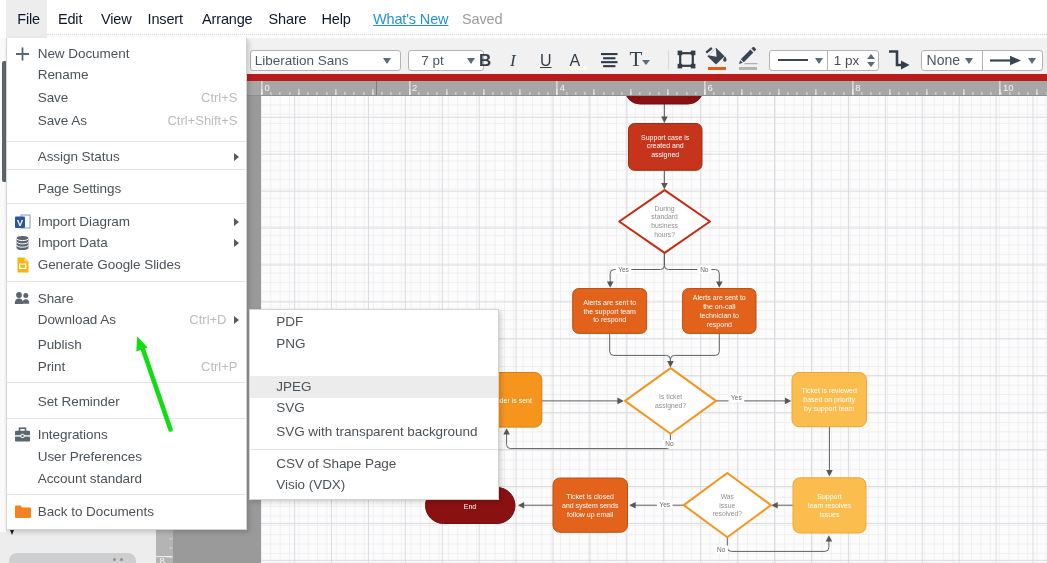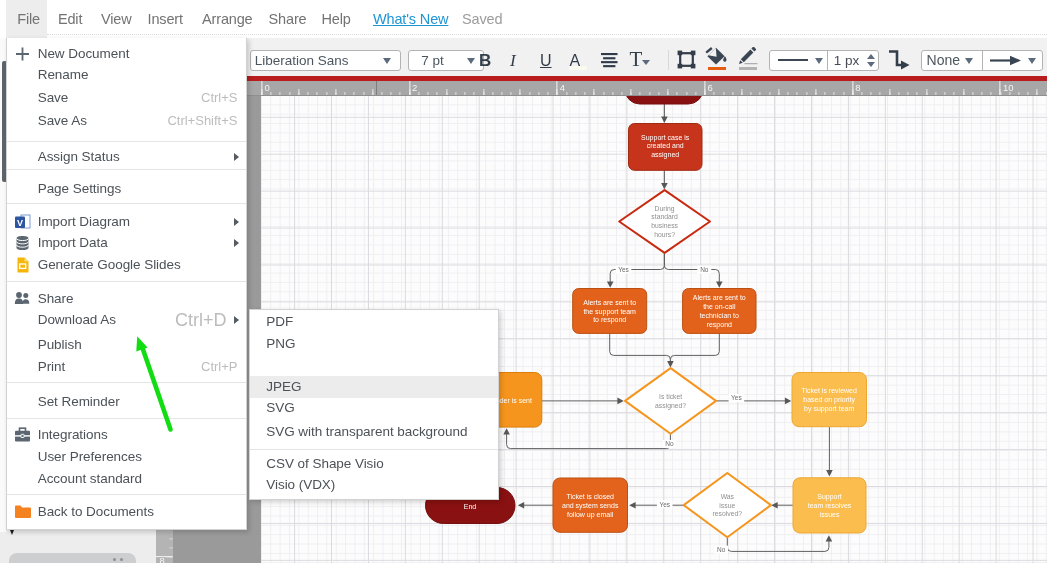--- a/index.html
+++ b/index.html
@@ -3,25 +3,25 @@
 <meta charset="utf-8">
 <style>
 html,body{margin:0;padding:0;}
 #app{position:relative;width:1047px;height:563px;overflow:hidden;background:#fff;
   font-family:"Liberation Sans",sans-serif;transform:translateZ(0);}
 #app *{box-sizing:border-box;}
 .abs{position:absolute;}
 
 
 #menubar{position:absolute;left:0;top:0;width:1047px;height:38px;background:#fff;z-index:30;}
-#menubar span{position:absolute;top:0;line-height:38px;font-size:14.5px;letter-spacing:-0.15px;color:#737373;white-space:nowrap;}
+#menubar span{position:absolute;top:0;line-height:38px;font-size:14.5px;letter-spacing:-0.15px;color:#0f172a;white-space:nowrap;}
 #filehl{position:absolute;left:6px;top:0;width:41px;height:38px;background:#ededed;}
 
 
-#toolbar{position:absolute;left:0;top:38px;width:1047px;height:43px;background:#f1f1f1;border-bottom:5px solid #b91c1c;z-index:5;}
+#toolbar{position:absolute;left:0;top:38px;width:1047px;height:43px;background:#f1f1f1;border-bottom:7px solid #b91c1c;z-index:5;}
 .tbx{position:absolute;top:11.5px;height:21px;border:1px solid #b3b3b3;border-radius:3px;background:#fff;}
 .caret{position:absolute;width:0;height:0;border-left:4.5px solid transparent;border-right:4.5px solid transparent;border-top:6px solid #5b6b7c;}
 .tbtxt{position:absolute;font-size:14px;color:#4d565e;line-height:19px;white-space:nowrap;}
 .tico{position:absolute;color:#333e4b;}
 
 
 #hruler{position:absolute;left:0;top:81px;width:1047px;height:15px;z-index:4;
   background-color:#a7a7a7;border-bottom:1px solid #8f8f8f;}
 #hrticks{position:absolute;left:261px;right:0;top:0;height:14px;
   background-image:
@@ -57,24 +57,24 @@
   background-size:36.925px 100%,100% 36.925px,9.35px 100%,100% 9.35px;
   background-position:33.1px 0,0 20.8px,0 0,0 8.4px;}
 #flow{position:absolute;left:0;top:0;}
 
 
 #filemenu{position:absolute;left:6px;top:38px;width:240.5px;height:492.3px;background:#fff;
   border:1px solid #d2d2d2;border-top:none;box-shadow:2px 2px 5px rgba(0,0,0,0.18);z-index:40;}
 #submenu{position:absolute;left:249.3px;top:309.3px;width:250px;height:190.3px;background:#fff;
   border:1px solid #d2d2d2;box-shadow:2px 2px 5px rgba(0,0,0,0.18);z-index:41;}
 .mi{position:absolute;left:0;right:0;height:22px;font-size:13.5px;letter-spacing:-0.05px;color:#4b5258;line-height:22px;padding-left:30.7px;white-space:nowrap;}
-#submenu .mi{padding-left:16px;}
+#submenu .mi{padding-left:26px;}
 .sep{position:absolute;left:0;right:0;height:1px;background:#e4e4e4;}
 .sc{position:absolute;right:8px;top:0;font-size:13px;letter-spacing:0;color:#bcbcbc;}
-.sc2{position:absolute;right:19px;top:0;font-size:18px;letter-spacing:0;color:#bcbcbc;}
+.sc2{position:absolute;right:19px;top:0;font-size:13px;letter-spacing:0;color:#bcbcbc;}
 .sub{position:absolute;right:7px;top:7px;width:0;height:0;border-top:4px solid transparent;border-bottom:4px solid transparent;border-left:5.5px solid #545b62;}
 .mic{position:absolute;left:7px;top:3px;}
 .hl{background:#ececec;}
 
 #greenarrow{position:absolute;left:0;top:0;z-index:60;pointer-events:none;}
 </style>
 </head>
 <body>
 <div id="app">
 
@@ -372,21 +372,21 @@
     </svg>
   </div>
 </div>
 <div id="submenu">
   <div class="mi" style="top:1px">PDF</div>
   <div class="mi" style="top:22.6px">PNG</div>
   <div class="mi hl" style="top:65.7px">JPEG</div>
   <div class="mi" style="top:110.3px">SVG with transparent background</div>
   <div class="mi" style="top:86.8px">SVG</div>
   <div class="sep" style="top:139.1px"></div>
-  <div class="mi" style="top:142.8px">CSV of Shape Visio</div>
+  <div class="mi" style="top:142.8px">CSV of Shape Page</div>
   <div class="mi" style="top:163.3px">Visio (VDX)</div>
 </div>
 
 <svg id="greenarrow" width="1047" height="563" viewBox="0 0 1047 563">
   <line x1="170.5" y1="429.5" x2="142.5" y2="348" stroke="#12dd12" stroke-width="4.6" stroke-linecap="round"></line>
   <polygon points="137.2,336.2 147.6,347.4 136.3,351.4" fill="#12dd12"></polygon>
 </svg>
 
 </div>
 

